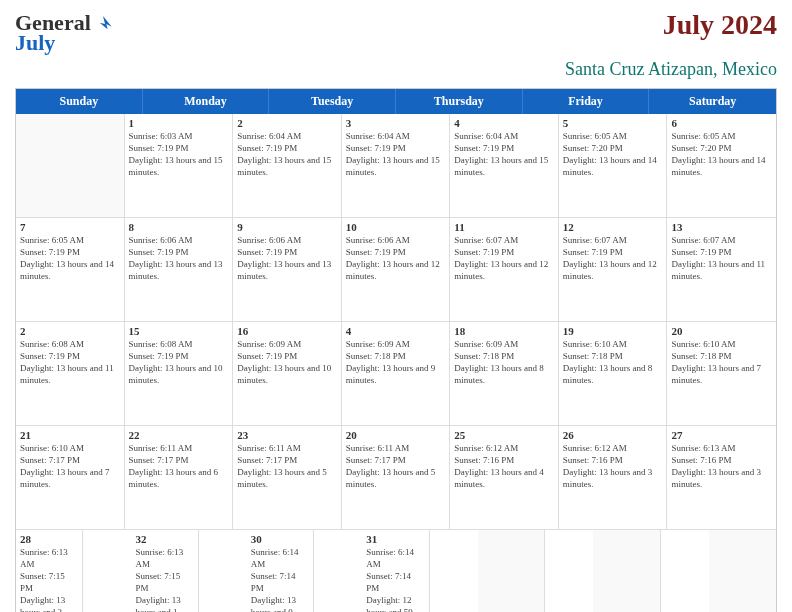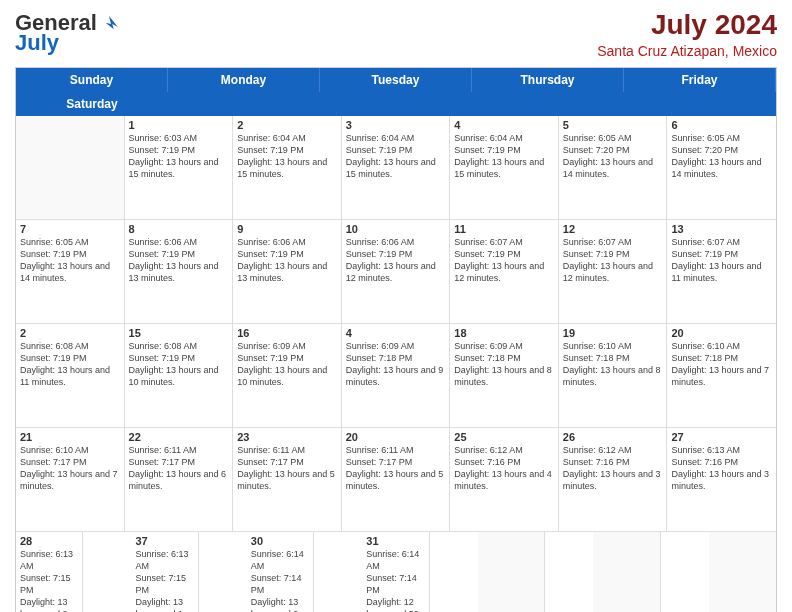--- a/index.html
+++ b/index.html
@@ -9,20 +9,21 @@
       width: 792px;
       height: 612px;
       overflow: hidden;
     }
     .page {
       width: 792px;
       height: 612px;
       padding: 10px 15px;
       display: flex;
       flex-direction: column;
+      font-family: Liberation Serif, serif;
     }
     .header {
       display: flex;
       justify-content: space-between;
       align-items: flex-start;
       margin-bottom: 8px;
     }
     .logo {
       display: flex;
       flex-direction: column;
@@ -44,33 +45,33 @@
     .title-area {
       text-align: right;
     }
     .month-year {
       font-size: 28px;
       font-weight: bold;
       color: #7f1d1d;
       line-height: 1.1;
     }
     .location {
-      font-size: 14px;
-      color: #b91c1c;
-      margin-top: 2px;
+      font-size: 18px;
+      color: #0f766e;
+      margin-top: 18px;
     }
     .calendar {
       flex: 1;
       display: flex;
       flex-direction: column;
       border: 1px solid #ccc;
     }
     .cal-header {
       display: grid;
-      grid-template-columns: repeat(5, 1fr);
+      grid-template-columns: repeat(6, 1fr);
       background: #1565c0;
     }
     .cal-header-cell {
       color: #fff;
       font-size: 12px;
       font-weight: bold;
       padding: 5px 4px;
       text-align: center;
       border-right: 1px solid #3a7bd5;
     }
@@ -256,21 +257,21 @@
             <span class="day-num">27</span>
             <div class="cell-info">Sunrise: 6:13 AM<br>Sunset: 7:16 PM<br>Daylight: 13 hours and 3 minutes.</div>
           </div>
         </div>
         <div class="cal-row">
           <div class="cal-cell">
             <span class="day-num">28</span>
             <div class="cell-info">Sunrise: 6:13 AM<br>Sunset: 7:15 PM<br>Daylight: 13 hours and 2 minutes.</div>
           </div>
           <div class="cal-cell">
-            <span class="day-num">37</span>
+            <span class="day-num">32</span>
             <div class="cell-info">Sunrise: 6:13 AM<br>Sunset: 7:15 PM<br>Daylight: 13 hours and 1 minute.</div>
           </div>
           <div class="cal-cell">
             <span class="day-num">30</span>
             <div class="cell-info">Sunrise: 6:14 AM<br>Sunset: 7:14 PM<br>Daylight: 13 hours and 0 minutes.</div>
           </div>
           <div class="cal-cell">
             <span class="day-num">31</span>
             <div class="cell-info">Sunrise: 6:14 AM<br>Sunset: 7:14 PM<br>Daylight: 12 hours and 59 minutes.</div>
           </div>

